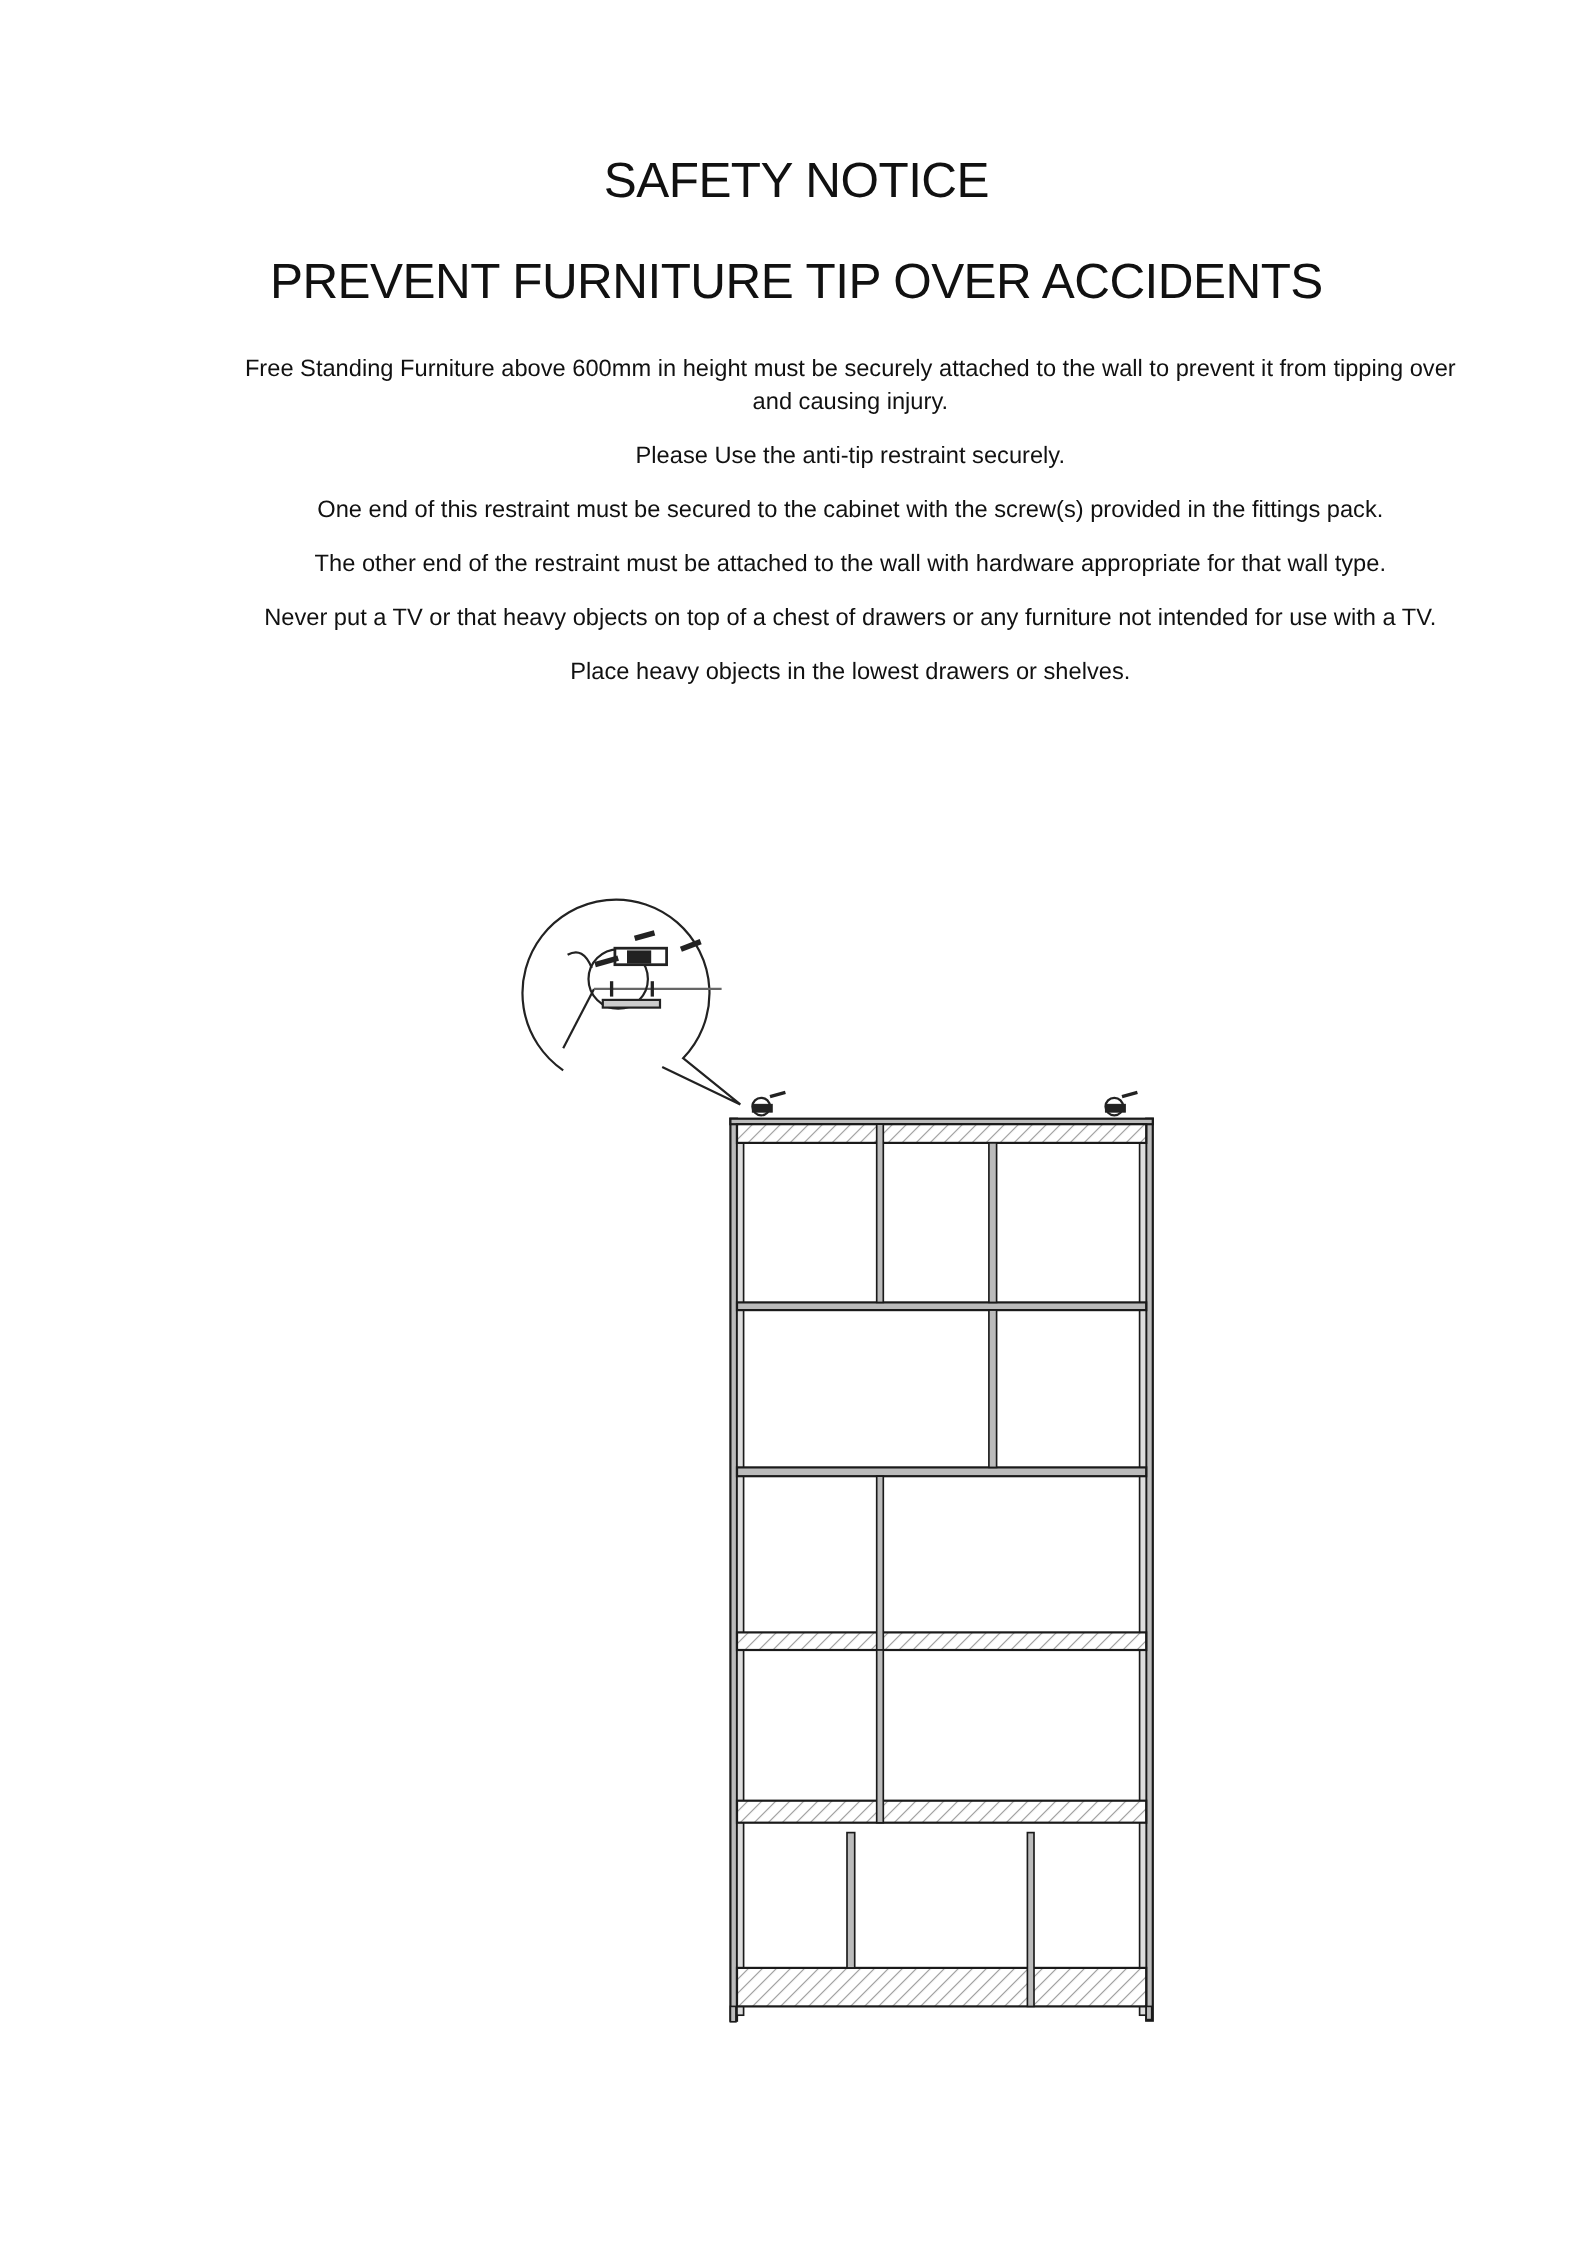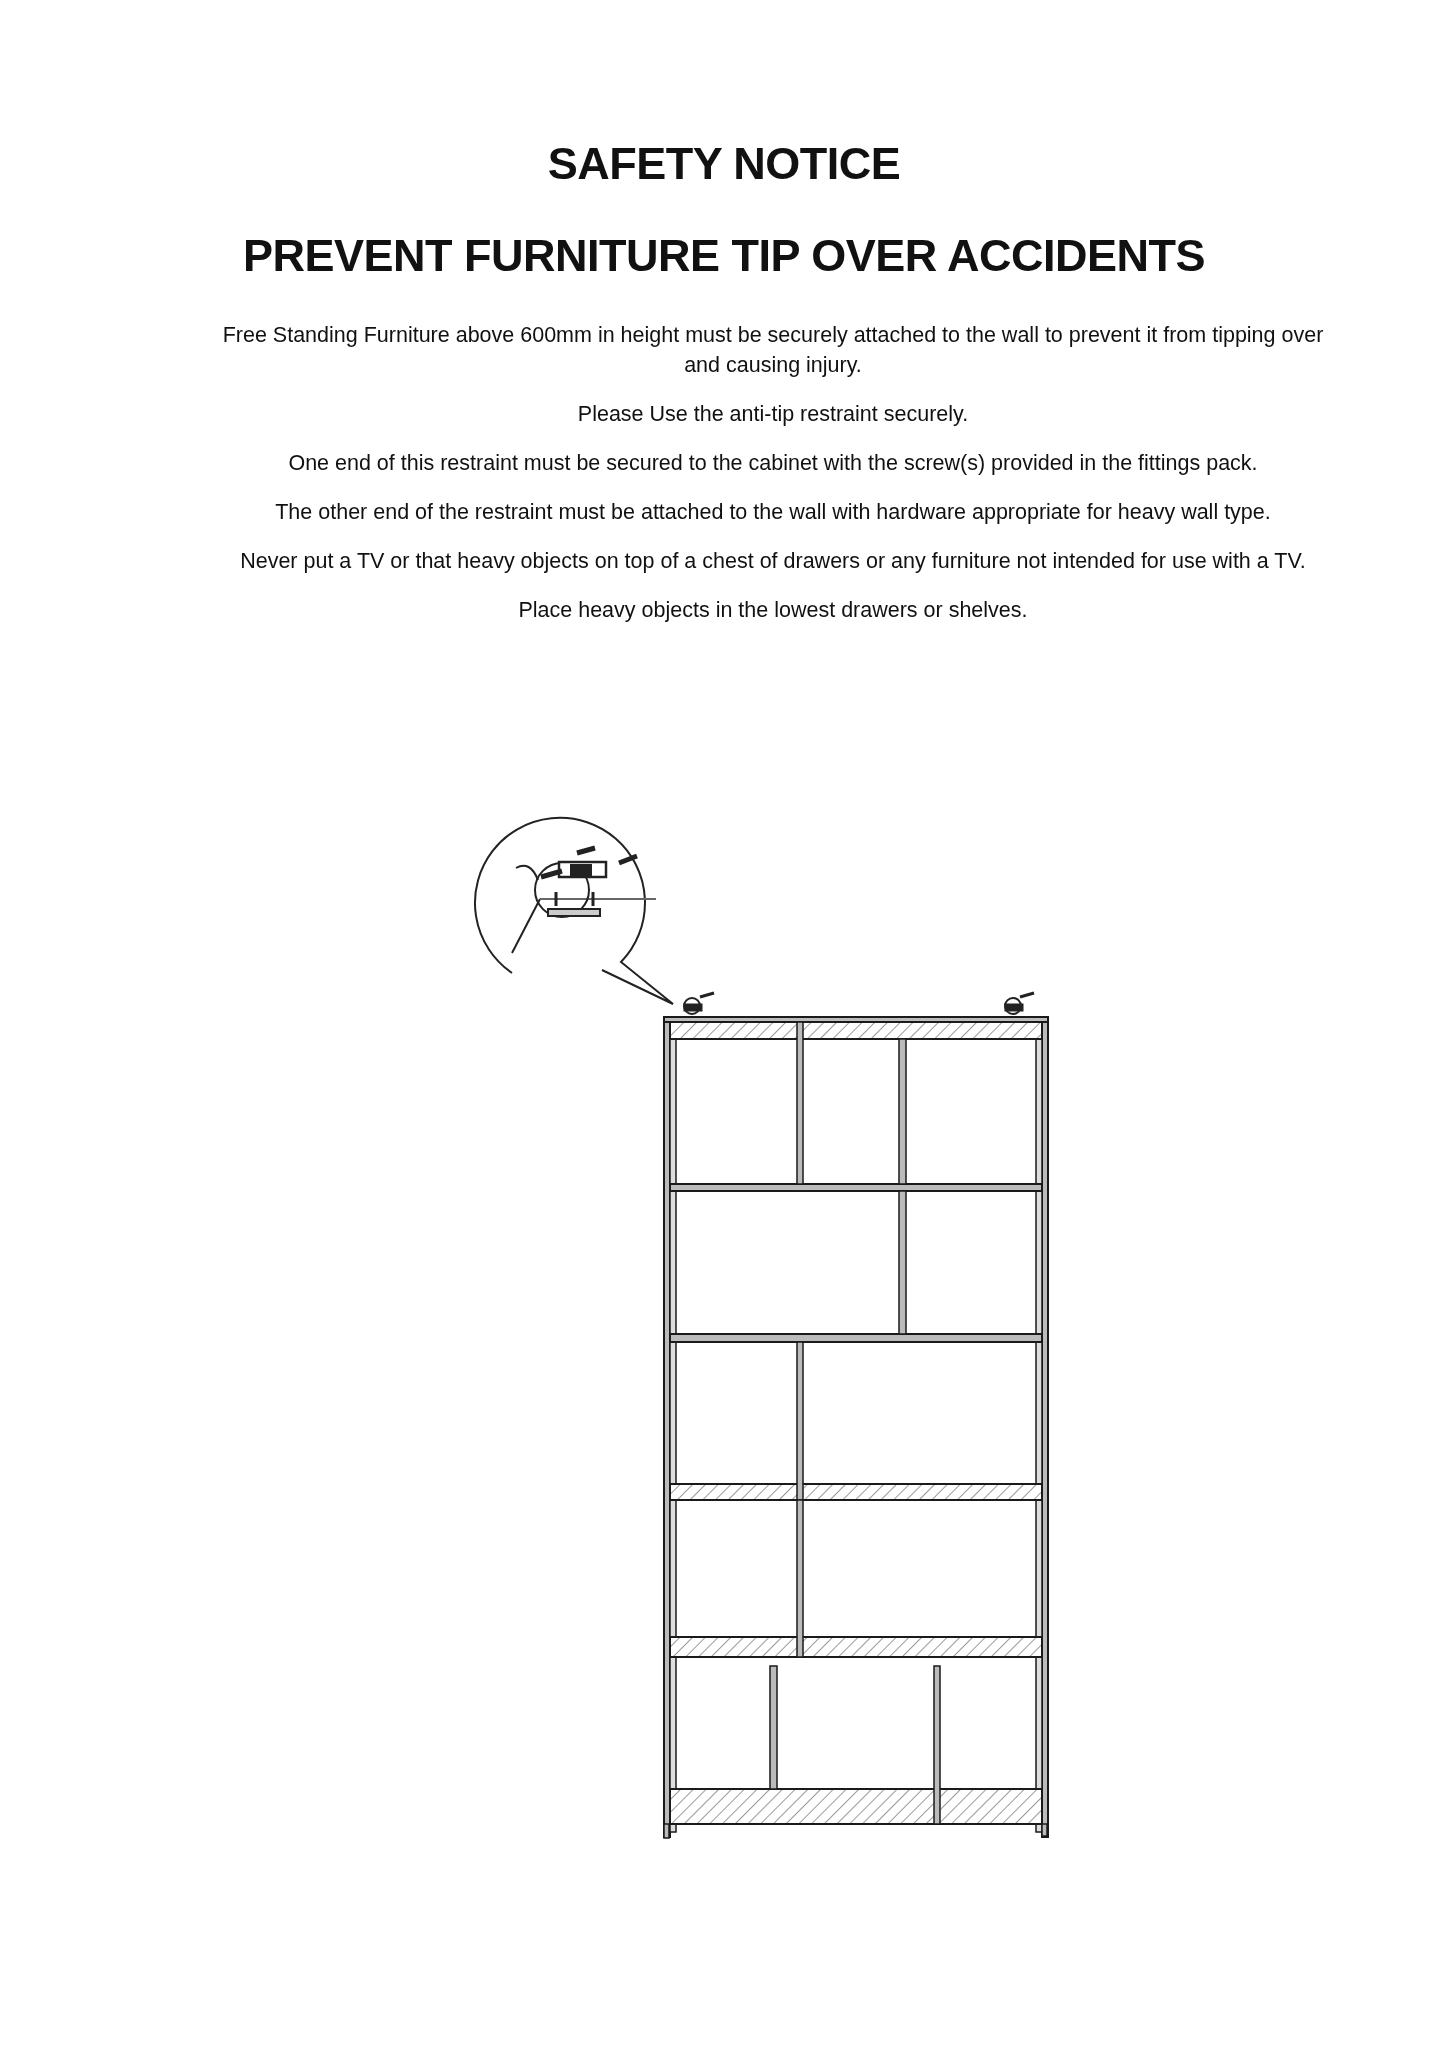--- a/index.html
+++ b/index.html
@@ -1,38 +1,38 @@
 <!DOCTYPE html>
 <html><head>
   <meta charset="utf-8">
   <style>
     html, body { margin: 0; padding: 0; background: #ffffff; }
     body { width: 1448px; height: 2048px; position: relative; overflow: hidden;
            font-family: "Liberation Sans", sans-serif; color: #111; }
     .title { position: absolute; left: 0; width: 1448px; text-align: center;
-             font-weight: bold; font-family: "Liberation Sans", sans-serif;
+             font-weight: normal; font-family: "Liberation Sans", sans-serif;
              letter-spacing: -0.5px; margin: 0; }
     .t1 { top: 138px; font-size: 45px; }
     .t2 { top: 230px; font-size: 45px; }
     .body { position: absolute; left: 208px; width: 1130px; top: 320px;
             font-size: 21.5px; line-height: 30px; }
     .body p { margin: 0 0 19px 0; text-align: center; }
     svg.fig { position: absolute; left: 0; top: 0; }
   </style>
 </head>
 <body>
 
 <h1 class="title t1">SAFETY NOTICE</h1>
 <h2 class="title t2">PREVENT FURNITURE TIP OVER ACCIDENTS</h2>
 
 <div class="body">
   <p>Free Standing Furniture above 600mm in height must be securely attached to the wall to prevent it from tipping over and causing injury.</p>
   <p>Please Use the anti-tip restraint securely.</p>
   <p>One end of this restraint must be secured to the cabinet with the screw(s) provided in the fittings pack.</p>
-  <p>The other end of the restraint must be attached to the wall with hardware appropriate for heavy wall type.</p>
+  <p>The other end of the restraint must be attached to the wall with hardware appropriate for that wall type.</p>
   <p>Never put a TV or that heavy objects on top of a chest of drawers or any furniture not intended for use with a TV.</p>
   <p>Place heavy objects in the lowest drawers or shelves.</p>
 </div>
 
 <svg class="fig" width="1448" height="2048" viewBox="0 0 1448 2048">
   <defs>
     <pattern id="hatch" patternUnits="userSpaceOnUse" width="9" height="9" patternTransform="rotate(45)">
       <rect width="9" height="9" fill="#ffffff"></rect>
       <line x1="0" y1="0" x2="0" y2="9" stroke="#9a9a9a" stroke-width="2"></line>
     </pattern>

